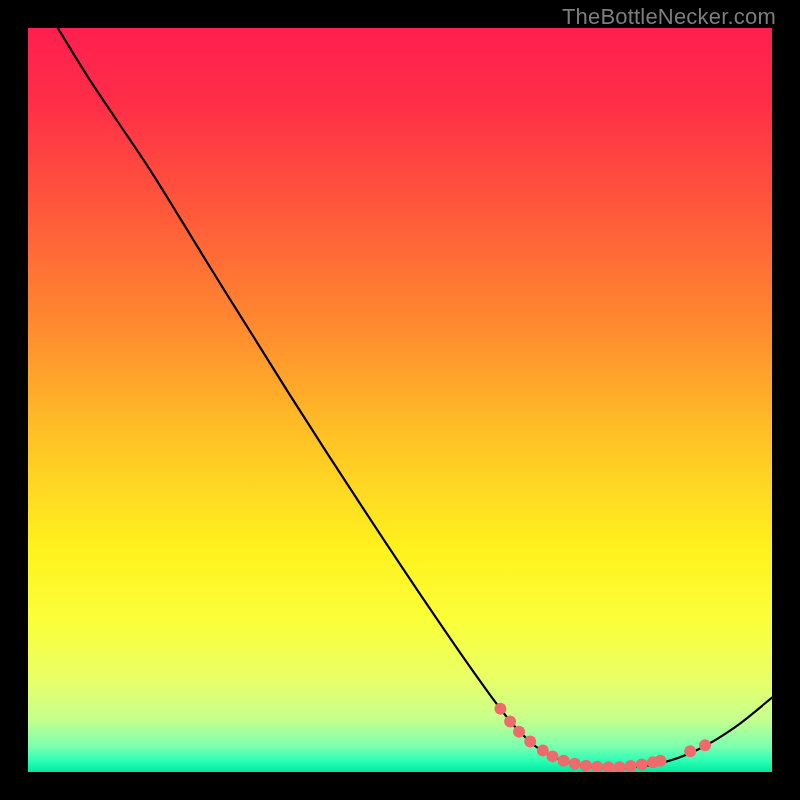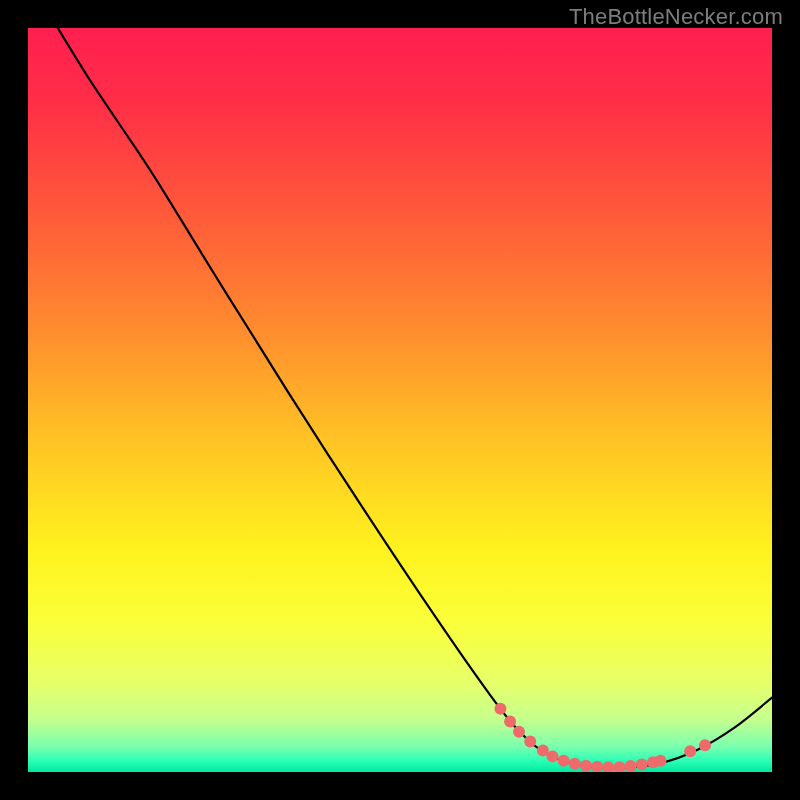--- a/index.html
+++ b/index.html
@@ -23,21 +23,21 @@
     position: absolute;
     top: 28px;
     left: 28px;
     width: 744px;
     height: 744px;
     overflow: hidden;
   }
   .watermark {
     position: absolute;
     top: 4px;
-    right: 17px;
+    right: 24px;
     color: #7d7d7d;
     font-size: 22px;
     font-weight: 500;
     letter-spacing: 0.2px;
     user-select: none;
   }
   svg { display: block; }
 </style>
 </head>
 <body>

